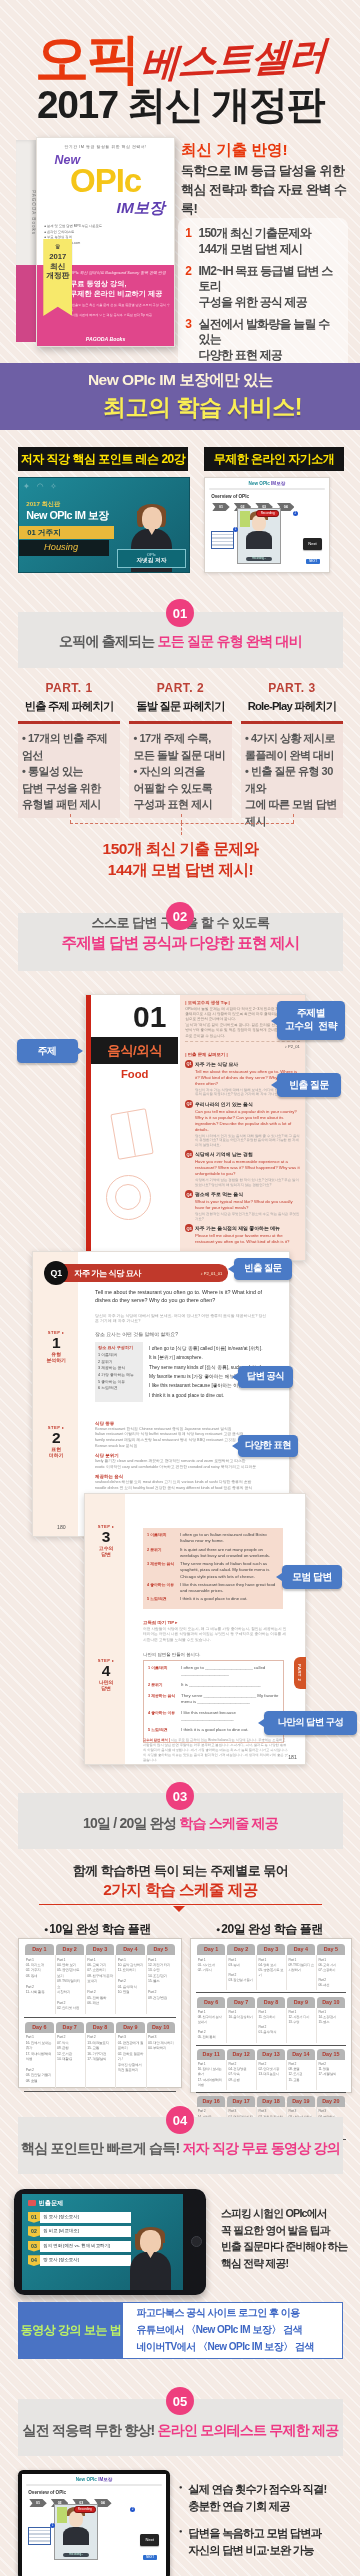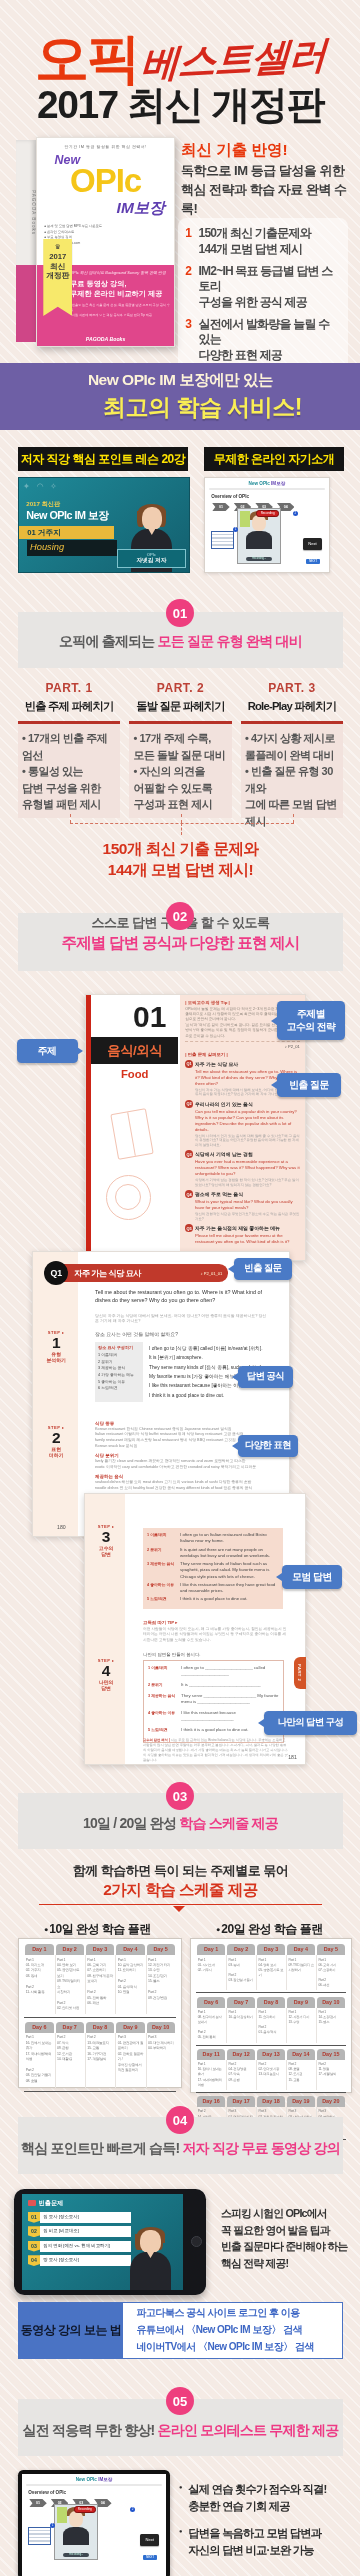--- a/index.html
+++ b/index.html
@@ -53,21 +53,21 @@
 
   
   .svc-bar{top:447px;height:24px;background:#141414;color:#ffe400;font-size:12px;font-weight:bold;display:flex;align-items:center;justify-content:center;letter-spacing:-0.5px;}
   .svc-bar.left{left:18px;width:170px;}
   .svc-bar.right{left:204px;width:140px;}
   .video-thumb{left:18px;top:477px;width:170px;height:94px;background:linear-gradient(140deg,#1f8a99,#135f6e);overflow:hidden;border:0.5px solid #10525e;}
   .vt-doodle{position:absolute;color:rgba(255,255,255,.35);font-size:8.2px;top:3.1px;left:4.1px;letter-spacing:2.1px;}
   .vt-ed{position:absolute;left:7.2px;top:21.6px;color:#f2cf4e;font-size:6.2px;font-weight:bold;}
   .vt-title{position:absolute;left:7.2px;top:31px;color:#fff;font-size:10.8px;font-weight:bold;letter-spacing:-0.5px;}
   .vt-band{position:absolute;left:0px;top:48px;width:95px;height:13.4px;background:#e9b93b;color:#16404a;font-size:7.7px;font-weight:bold;line-height:13.4px;padding-left:8.2px;box-sizing:border-box;}
-  .vt-dark{position:absolute;left:8px;top:62px;width:90px;height:15.5px;background:#101d20;color:#f0c040;font-size:9.3px;font-style:italic;line-height:15.5px;padding-left:3px;box-sizing:border-box;}
+  .vt-dark{position:absolute;left:0px;top:62px;width:90px;height:15.5px;background:#101d20;color:#f0c040;font-size:9.3px;font-style:italic;line-height:15.5px;padding-left:25px;box-sizing:border-box;}
   .vt-woman{position:absolute;right:14.4px;bottom:-2.1px;width:46px;height:67px;}
   .w-head{position:absolute;left:13px;top:0;width:20.6px;height:23px;background:#f0cdb0;border-radius:45% 45% 40% 40%;}
   .w-hair{position:absolute;left:9.3px;top:-3.1px;width:28px;height:15.5px;background:#7a4b28;border-radius:50% 50% 0 0;}
   .w-hair2{position:absolute;left:8.2px;top:4.1px;width:6.2px;height:15.5px;background:#7a4b28;border-radius:0 0 0 40%;}
   .w-hair3{position:absolute;right:8.2px;top:4.1px;width:6.2px;height:15.5px;background:#7a4b28;border-radius:0 0 40% 0;}
   .w-body{position:absolute;left:2.6px;top:21.6px;width:41px;height:45px;background:#23252b;border-radius:40% 40% 0 0;}
   .w-vneck{position:absolute;left:19.6px;top:21.6px;width:7.2px;height:6.2px;background:#f0cdb0;clip-path:polygon(0 0,100% 0,50% 100%);}
   .vt-cap{position:absolute;right:3.1px;bottom:4.1px;width:67px;height:16.5px;background:#0f6875;border:0.5px solid #7fc3cd;color:#fff;text-align:center;}
   .vt-cap .c1{font-size:4.1px;color:#bfe6ea;margin-top:1.5px;}
   .vt-cap .c2{font-size:5.7px;font-weight:bold;}
@@ -184,21 +184,21 @@
   .pc-part{position:absolute;right:-1px;top:163px;width:12.4px;height:32px;background:#d35427;border-radius:6.2px 0 0 6.2px;color:#fff;font-size:4.1px;font-weight:bold;writing-mode:vertical-rl;display:flex;align-items:center;justify-content:center;letter-spacing:0.5px;}
   .pc-para{position:absolute;left:58px;top:244px;width:146px;font-size:3.3px;line-height:1.5;color:#999;}
   .pc-para .lead{color:#c0392b;font-weight:bold;}
   .pc-pagenum{position:absolute;right:8.2px;bottom:4.1px;font-size:5.2px;color:#555;}
 
   .callout{background:#4a7ac6;border-radius:4.6px;color:#fff;font-weight:bold;font-size:9.8px;line-height:1.25;display:flex;align-items:center;justify-content:center;text-align:center;box-shadow:0 1.5px 2.1px rgba(0,0,0,.22);letter-spacing:-0.5px;z-index:6;}
   .callout::before{content:"";position:absolute;width:0;height:0;border-top:4.6px solid transparent;border-bottom:4.6px solid transparent;}
   .callout.pl::before{left:-5.7px;border-right:6.7px solid #4a7ac6;}
   .callout.pr::before{right:-5.7px;border-left:6.7px solid #4a7ac6;}
   .co-topic{left:16.5px;top:1039px;width:61px;height:24px;}
-  .co-strategy{left:277px;top:1001px;width:68px;height:39px;}
+  .co-strategy{left:277px;top:1001px;width:68px;height:39px;font-family:Liberation Mono, monospace;}
   .co-freqA{left:277px;top:1073px;width:64px;height:24px;}
   .co-freqB{left:234px;top:1258px;width:58px;height:21.6px;font-size:9.3px;}
   .co-formula{left:238px;top:1366px;width:55px;height:21.6px;font-size:9.3px;}
   .co-expr{left:238px;top:1435px;width:60px;height:21.6px;font-size:9.3px;}
   .co-model{left:282px;top:1565px;width:60px;height:24px;}
   .co-own{left:264px;top:1711px;width:93px;height:24px;font-size:9.3px;}
 
   
   .c3{top:1782px;}
   .band3{top:1793px;height:56px;padding-bottom:16.5px;}
@@ -228,21 +228,21 @@
   .tb-screen{position:absolute;left:7.2px;top:5.2px;width:161px;height:96px;background:linear-gradient(140deg,#1f8a99,#135f6e);overflow:hidden;}
   .tb-home{position:absolute;right:4.6px;top:47px;width:9.3px;height:9.3px;border-radius:50%;background:#26272c;border:1px solid #3c3e45;}
   .tb-head{margin:5.2px 0 0 6.2px;color:#fff;font-size:6.2px;font-weight:bold;}
   .tb-head .hicon{display:inline-block;width:8.2px;height:5.7px;background:#e25555;border-radius:1px;margin-right:2.6px;vertical-align:-0.5px;}
   .tb-item{display:flex;margin:3.6px 0 0 6.2px;height:10.8px;width:103px;}
   .tb-num{width:12.4px;background:#f2c63d;color:#1d4a54;font-size:5.2px;font-weight:bold;text-align:center;line-height:10.8px;flex:none;clip-path:polygon(0 0,100% 0,100% 82%,50% 100%,0 82%);}
   .tb-txt{flex:1;background:#fff;color:#24323a;font-size:4.4px;line-height:10.8px;padding-left:3.1px;white-space:nowrap;overflow:hidden;}
   .tb-woman{position:absolute;right:11.3px;bottom:-2.1px;width:44px;height:62px;}
   .s4-desc{left:221px;top:2205px;width:133px;font-size:10.8px;font-weight:bold;color:#333;line-height:1.55;letter-spacing:-0.8px;}
   .howto{left:18px;top:2302px;width:325px;height:57px;display:flex;border:1.5px solid #4a73c4;box-sizing:border-box;background:#fff;}
-  .ht-label{width:104px;flex:none;background:#4a73c4;color:#0f172a;font-size:12px;font-weight:bold;display:flex;align-items:center;justify-content:center;letter-spacing:-0.5px;}
+  .ht-label{width:104px;flex:none;background:#4a73c4;color:#bef264;font-size:12px;font-weight:bold;display:flex;align-items:center;justify-content:center;letter-spacing:-0.5px;}
   .ht-lines{flex:1;display:flex;flex-direction:column;justify-content:center;padding-left:13.4px;}
   .ht-line{font-size:10px;color:#3f68c5;font-weight:bold;line-height:1.68;letter-spacing:-0.5px;}
 
   
   .c5{top:2387px;}
   .band5{top:2399px;height:57px;padding-bottom:16.5px;}
   .monitor{left:18px;top:2470px;width:152px;}
   .mo-bezel{background:#111;border-radius:5.2px;padding:4.1px;box-shadow:0 2.1px 5.2px rgba(0,0,0,.3);}
   .mo-screen{position:relative;width:144px;height:102px;background:#fff;overflow:hidden;}
   .s5-bullets{left:179px;top:2481px;width:173px;}

